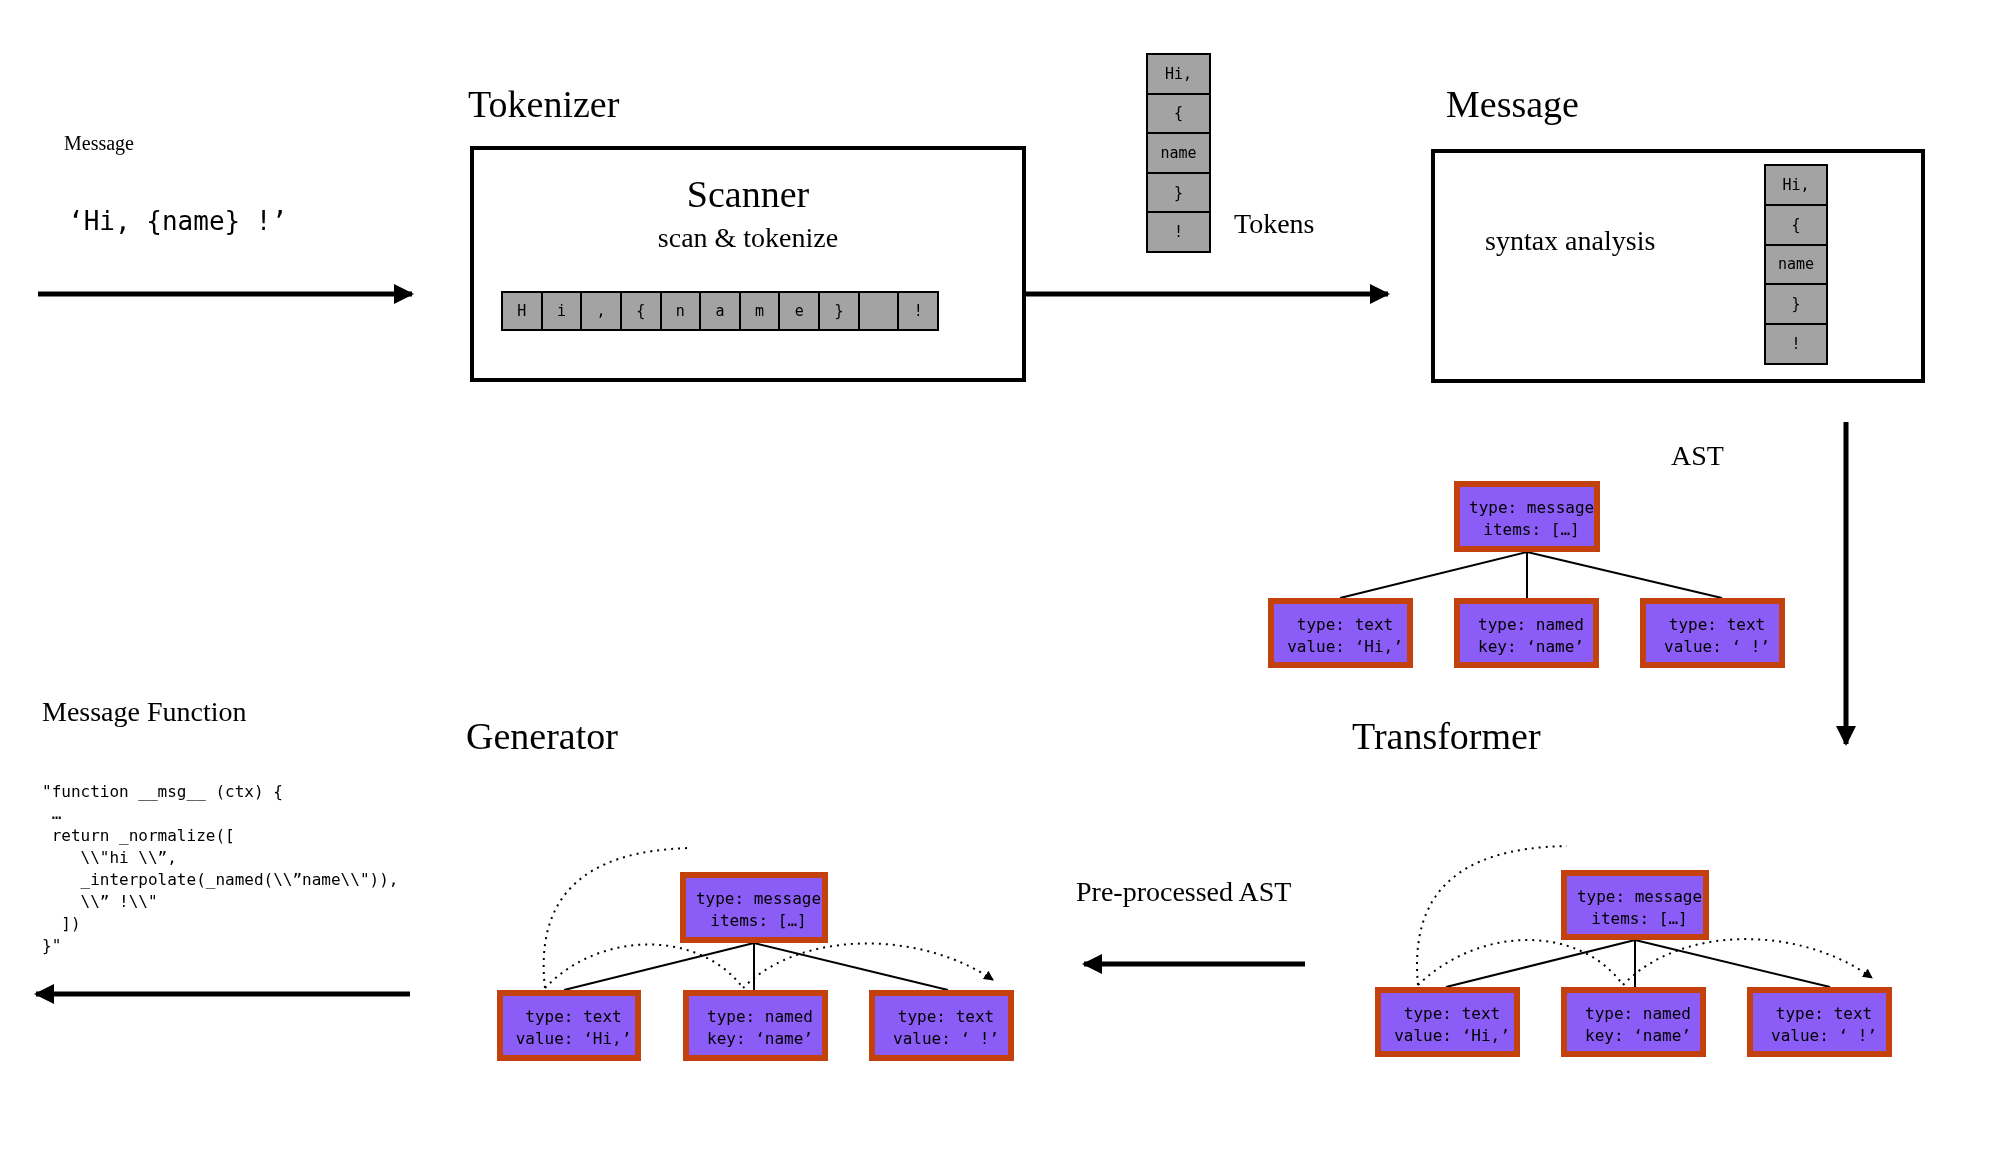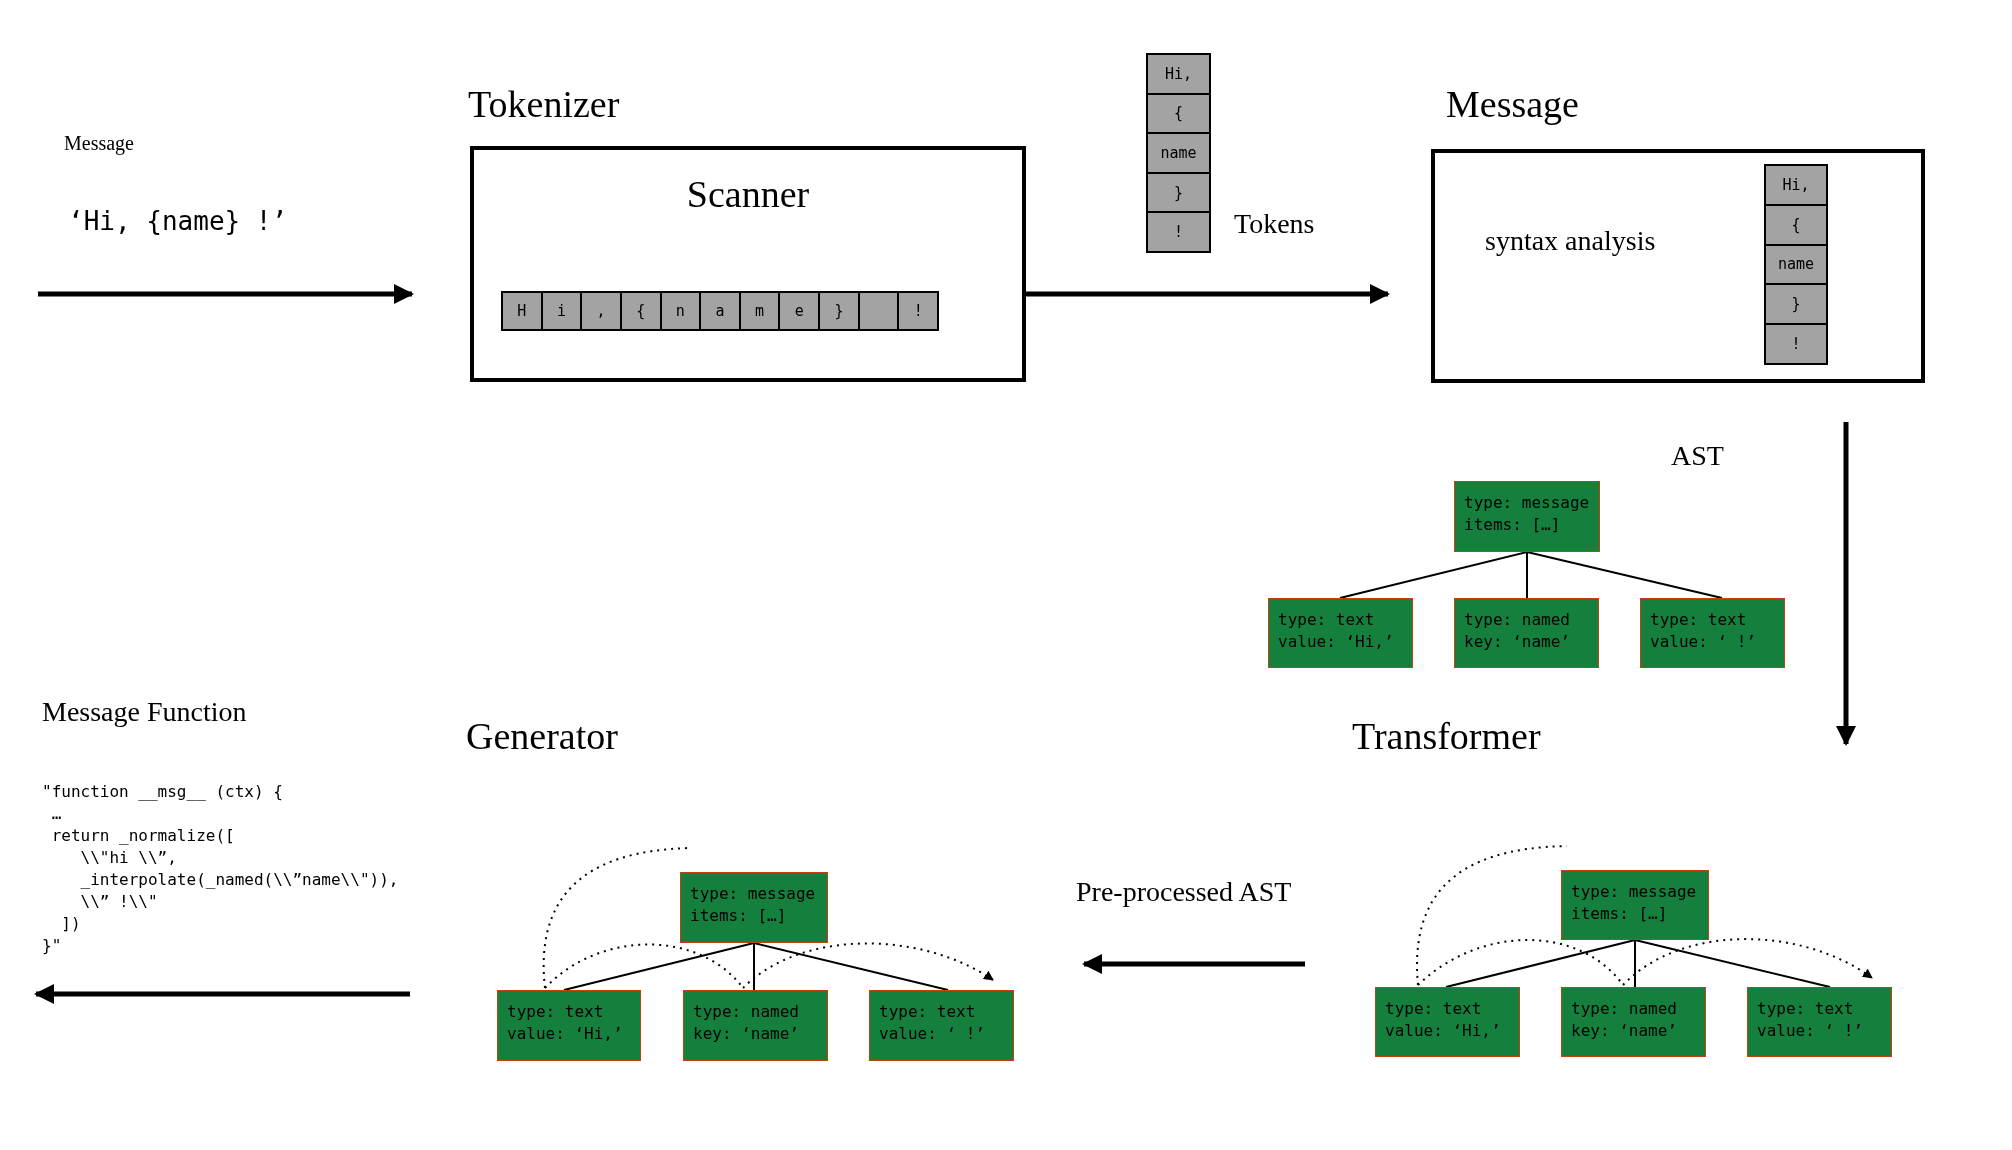--- a/index.html
+++ b/index.html
@@ -2,23 +2,23 @@
 <html><head>
 <meta charset="utf-8">
 <style>
   html, body { margin:0; padding:0; background:#ffffff; }
   body { width:2012px; height:1150px; position:relative; overflow:hidden; color:#000; }
   .mono { font-family: "DejaVu Sans Mono", "Liberation Mono", monospace; }
   .abs { position:absolute; }
   .title { font-family: "Liberation Serif", "DejaVu Serif", serif; font-size:38px; text-underline-offset:5px; text-decoration-thickness:2px; white-space:nowrap; }
   .label { font-family: "Liberation Serif", "DejaVu Serif", serif; font-size:28px; white-space:nowrap; }
   .stagebox { position:absolute; border:4px solid #000; box-sizing:border-box; background:#fff; }
-  .node { position:absolute; border:1px solid #c2410c; box-sizing:border-box; background:#15803d;
+  .node { position:absolute; border:6px solid #c2410c; box-sizing:border-box; background:#8b5cf6;
           font-family:"DejaVu Sans Mono","Liberation Mono",monospace; font-size:16px; line-height:22px;
-          padding:10px 0 0 9px; white-space:pre; }
+          padding:10px 0 0 9px; white-space:pre;text-align:center; }
   .cell { position:absolute; border:2px solid #000; box-sizing:border-box; display:flex; align-items:center; justify-content:center;
           font-family:"DejaVu Sans Mono","Liberation Mono",monospace; font-size:15px; background:#a3a3a3; }
   .code { font-family:"DejaVu Sans Mono","Liberation Mono",monospace; font-size:16px; line-height:22px; white-space:pre; }
   svg.overlay { position:absolute; left:0; top:0; width:2012px; height:1150px; pointer-events:none; }
 </style>
 </head>
 <body>
 
 <svg class="overlay" viewBox="0 0 2012 1150">
   <defs>
@@ -68,20 +68,21 @@
     <path d="M1623,985 C1680,925 1800,925 1872,978" marker-end="url(#ah)"></path>
   </g>
 </svg>
 
 <div class="abs label" style="left:64px; top:132px; font-size:20px;">Message</div>
 <div class="abs mono" style="left:68px; top:206px; font-size:26px; white-space:pre;">‘Hi, {name} !’</div>
 
 <div class="abs title" style="left:468px; top:82px;">Tokenizer</div>
 <div class="stagebox" style="left:470px; top:146px; width:556px; height:236px;">
   <div class="abs title" style="left:0; right:0; top:22px; text-align:center;"><span>Scanner</span></div>
+  <div class="abs label" style="left:0; right:0; top:72px; text-align:center;">scan &amp; tokenize</div>
 </div>
 <div id="charCells">
     <div class="cell" style="left: 501px; top: 291px; width: 41.6364px; height: 40px;">H</div>
     <div class="cell" style="left: 540.636px; top: 291px; width: 41.6364px; height: 40px;">i</div>
     <div class="cell" style="left: 580.273px; top: 291px; width: 41.6364px; height: 40px;">,</div>
     <div class="cell" style="left: 619.909px; top: 291px; width: 41.6364px; height: 40px;">{</div>
     <div class="cell" style="left: 659.545px; top: 291px; width: 41.6364px; height: 40px;">n</div>
     <div class="cell" style="left: 699.182px; top: 291px; width: 41.6364px; height: 40px;">a</div>
     <div class="cell" style="left: 738.818px; top: 291px; width: 41.6364px; height: 40px;">m</div>
     <div class="cell" style="left: 778.455px; top: 291px; width: 41.6364px; height: 40px;">e</div>

